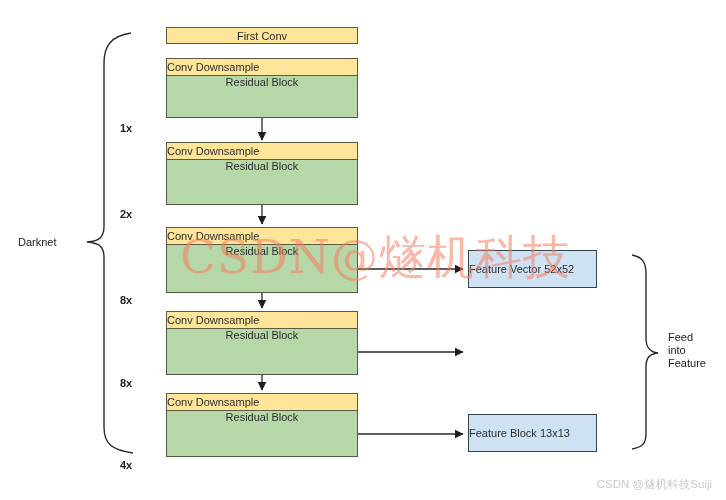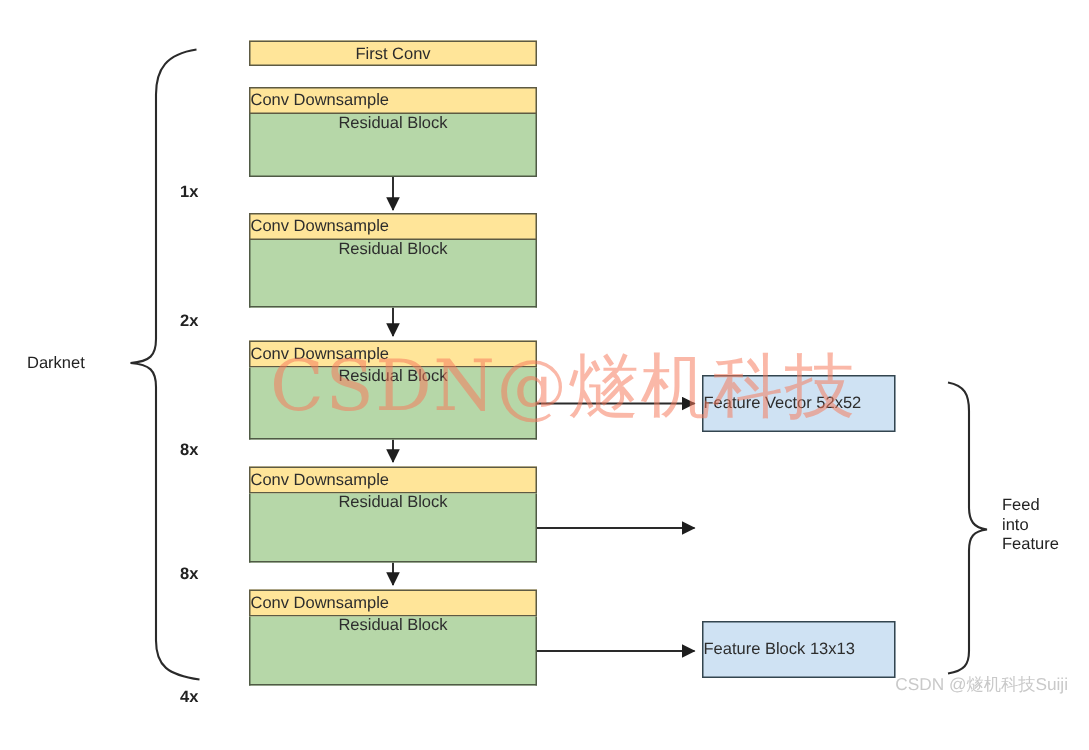--- a/index.html
+++ b/index.html
@@ -21,21 +21,21 @@
       background:var(--box-blue,#CFE2F3);border:1.5px solid #33454f;
       display:flex;align-items:center;justify-content:flex-start;font-size:11px;}
   .side-label{position:absolute;font-size:11px;color:#222;}
   .right-label{position:absolute;left:668px;top:331px;font-size:11px;line-height:13px;color:#222;}
   .wm-center{
     position:absolute;left:180px;top:226px;width:420px;
     font-family:"DejaVu Serif",serif;font-size:47px;letter-spacing:1px;
     color:var(--watermark,#f77c59);opacity:.52;white-space:nowrap;pointer-events:none;
   }
   .wm-corner{
-    position:absolute;right:14px;top:449px;font-size:11.5px;color:#c9c9c9;white-space:nowrap;
+    position:absolute;right:14px;top:477px;font-size:11.5px;color:#c9c9c9;white-space:nowrap;
   }
 </style>
 </head>
 <body>
 
 <div class="canvas">
 
   <svg class="wires" viewBox="0 0 726 500" xmlns="http://www.w3.org/2000/svg">
     <defs>
       <marker id="ah" markerWidth="8" markerHeight="8" refX="6.5" refY="3.5" orient="auto">

